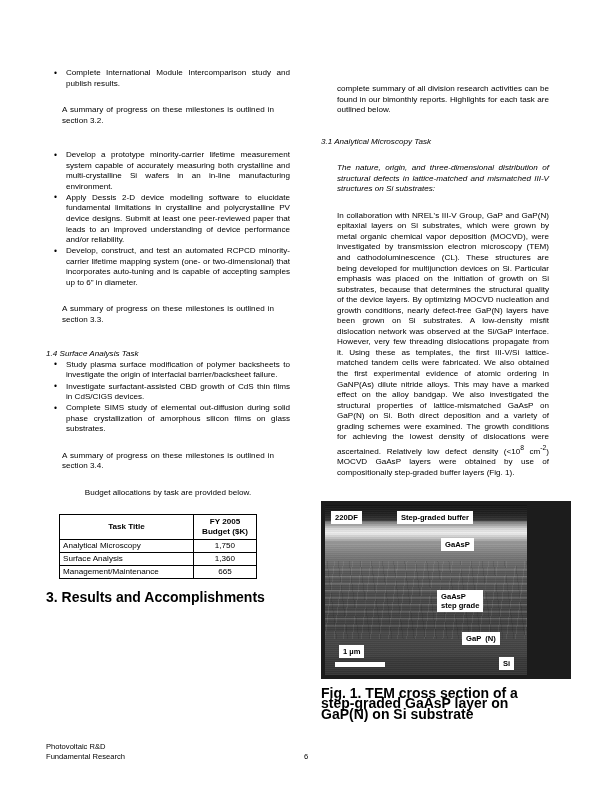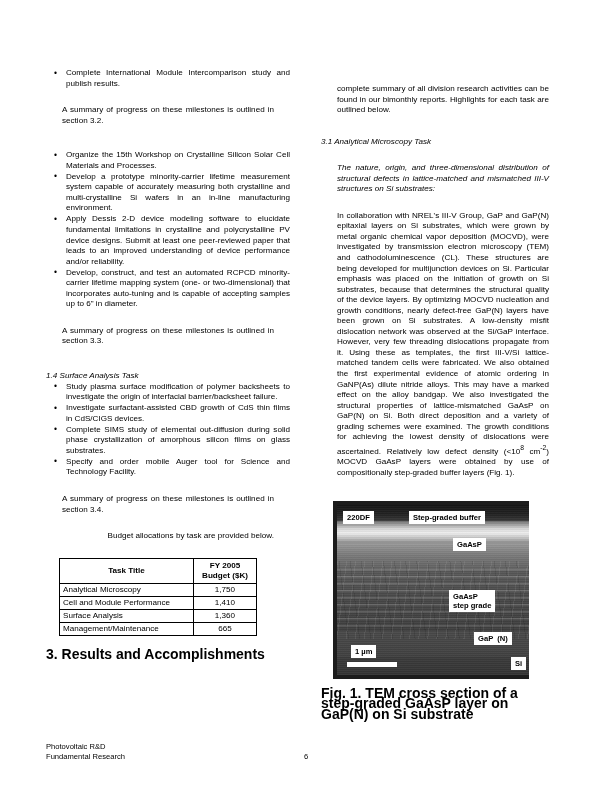--- a/index.html
+++ b/index.html
@@ -27,21 +27,21 @@
     width: 244px;
     font-size: 8.1px;
     line-height: 10.55px;
     text-align: justify;
   }
   .col-left  { left: 46px; }
   .col-right { left: 321px; }
 
   p { margin: 16px; }
   .para { text-align: justify; }
-  .para-last-left { text-align: right; }
+  .para-last-left { text-align: center; }
 
   .spacer-sm { height: 8px; }
   .spacer-xs { height: 5px; }
 
   h2.subhead {
     font-size: 8.1px;
     line-height: 10.55px;
     font-style: italic;
     font-weight: normal;
     margin: 0;
@@ -102,25 +102,24 @@
 
   
   .figure {
     position: absolute;
     left: 321px;
     top: 501px;
     width: 210px;
   }
   .tem {
     position: relative;
-    width: 196px;
+    width: 250px;
     height: 178px;
     background: #1c1c1c;
     overflow: hidden;
-    margin-left: 12px;
   }
   .tem-inner {
     position: absolute;
     left: 4px; top: 4px;
     width: 202px;
     height: 170px;
     overflow: hidden;
     background: #2a2a2a;
   }
   
@@ -241,23 +240,20 @@
       </li>
     </ul>
 
     <p class="para">A summary of progress on these milestones is outlined in section 3.2.</p>
 
     <div class="spacer-sm"></div>
 
 
     <ul class="bullets">
       <li>
-        <span>Organize the 15th Workshop on Crystalline Silicon Solar Cell Materials and Processes.</span>
-      </li>
-      <li>
         <span>Develop a prototype minority-carrier lifetime measurement system capable of accurately measuring both crystalline and multi-crystalline Si wafers in an in-line manufacturing environment.</span>
       </li>
       <li>
         <span>Apply Dessis 2-D device modeling software to elucidate fundamental limitations in crystalline and polycrystalline PV device designs. Submit at least one peer-reviewed paper that leads to an improved understanding of device performance and/or reliability.</span>
       </li>
       <li>
         <span>Develop, construct, and test an automated RCPCD minority-carrier lifetime mapping system (one- or two-dimensional) that incorporates auto-tuning and is capable of accepting samples up to 6" in diameter.</span>
       </li>
     </ul>
 
@@ -269,23 +265,20 @@
 
     <ul class="bullets">
       <li>
         <span>Study plasma surface modification of polymer backsheets to investigate the origin of interfacial barrier/backsheet failure.</span>
       </li>
       <li>
         <span>Investigate surfactant-assisted CBD growth of CdS thin films in CdS/CIGS devices.</span>
       </li>
       <li>
         <span>Complete SIMS study of elemental out-diffusion during solid phase crystallization of amorphous silicon films on glass substrates.</span>
-      </li>
-      <li>
-        <span>Specify and order mobile Auger tool for Science and Technology Facility.</span>
       </li>
     </ul>
 
     <p class="para">A summary of progress on these milestones is outlined in section 3.4.</p>
 
     <div class="table-wrap">
       <p class="para-last-left">Budget allocations by task are provided below.</p>
 
       <table class="budget">
         <colgroup>
@@ -300,24 +293,20 @@
               <span>Budget ($K)</span>
             </th>
           </tr>
         </thead>
         <tbody>
           <tr>
             <td class="name">Analytical Microscopy</td>
             <td class="val">1,750</td>
           </tr>
           <tr>
-            <td class="name">Cell and Module Performance</td>
-            <td class="val">1,410</td>
-          </tr>
-          <tr>
             <td class="name">Surface Analysis</td>
             <td class="val">1,360</td>
           </tr>
           <tr>
             <td class="name">Management/Maintenance</td>
             <td class="val">665</td>
           </tr>
         </tbody>
       </table>
     </div>

